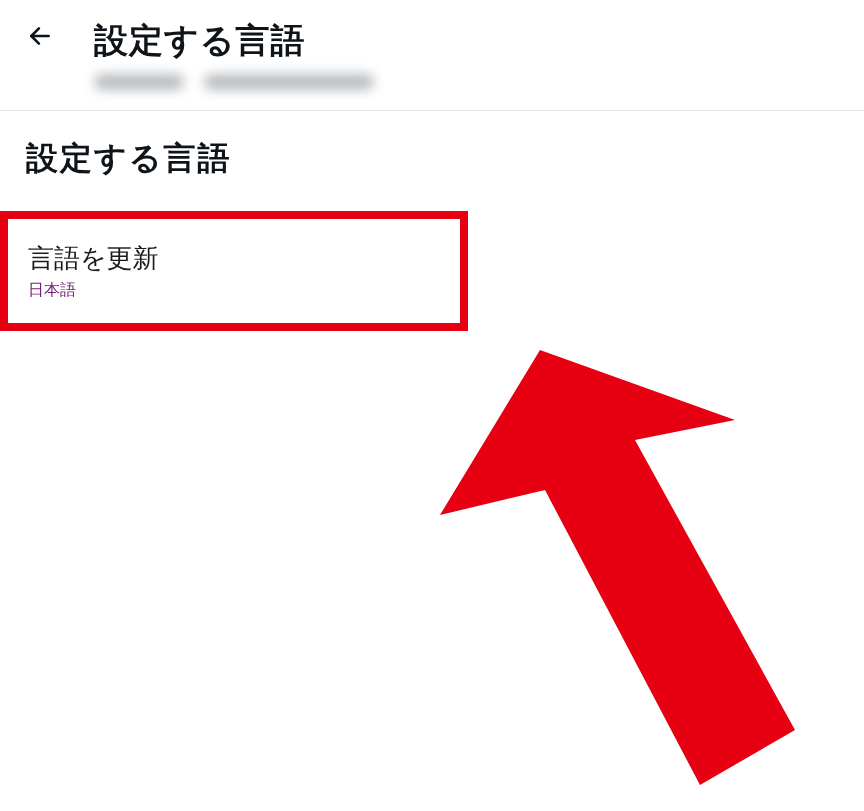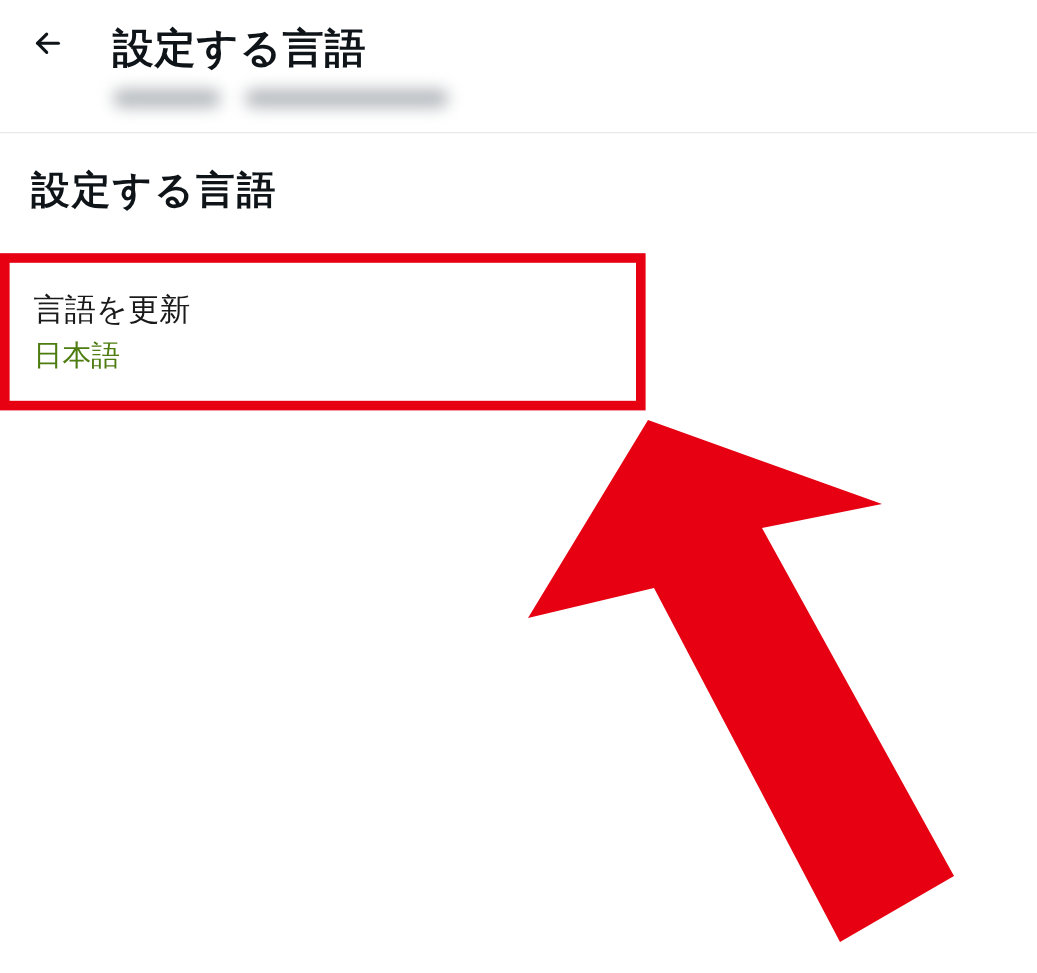--- a/index.html
+++ b/index.html
@@ -9,24 +9,24 @@
     .back svg { width:26px; height:26px; }
     .title-wrap { margin-left:34px; }
     .page-title { font-size:34px; font-weight:700; letter-spacing:1px; }
     .subtitle-blur { margin-top:4px; width:290px; height:28px; border-radius:6px; filter:blur(6px); position:relative; }
     .subtitle-blur::before,
     .subtitle-blur::after { content:""; position:absolute; top:6px; height:16px; background:#b8bcc0; border-radius:8px; }
     .subtitle-blur::before { left:0; width:90px; }
     .subtitle-blur::after  { left:110px; width:170px; }
     .divider { margin-top:14px; height:1px; width:100%; background:#e6e8ea; }
     .section-heading { font-size:32px; font-weight:800; letter-spacing:2px; padding:26px 26px 10px 26px; }
-    .callout { margin-top:20px; border:8px solid #e60012; width:538px; }
+    .callout { margin-top:20px; border:8px solid #e60012; width:468px; }
     .option { padding:22px 20px 22px 20px; cursor:pointer; }
     .option-title { font-size:26px; color:#1a1a1a; }
-    .option-sub { font-size:24px; color:#4d7c0f; margin-top:4px; }
+    .option-sub { font-size:16px; color:#701a75; margin-top:4px; }
     .arrow-annot { position:absolute; left:430px; top:330px; width:380px; height:460px; pointer-events:none; }
     .arrow-annot svg { width:100%; height:100%; }
   </style>
 </head>
 <body>
 
 <div class="header">
   <div class="back">
     <span>
       <svg viewBox="0 0 24 24" fill="none" stroke="#0f1419" stroke-width="2.4" stroke-linecap="round" stroke-linejoin="round">

